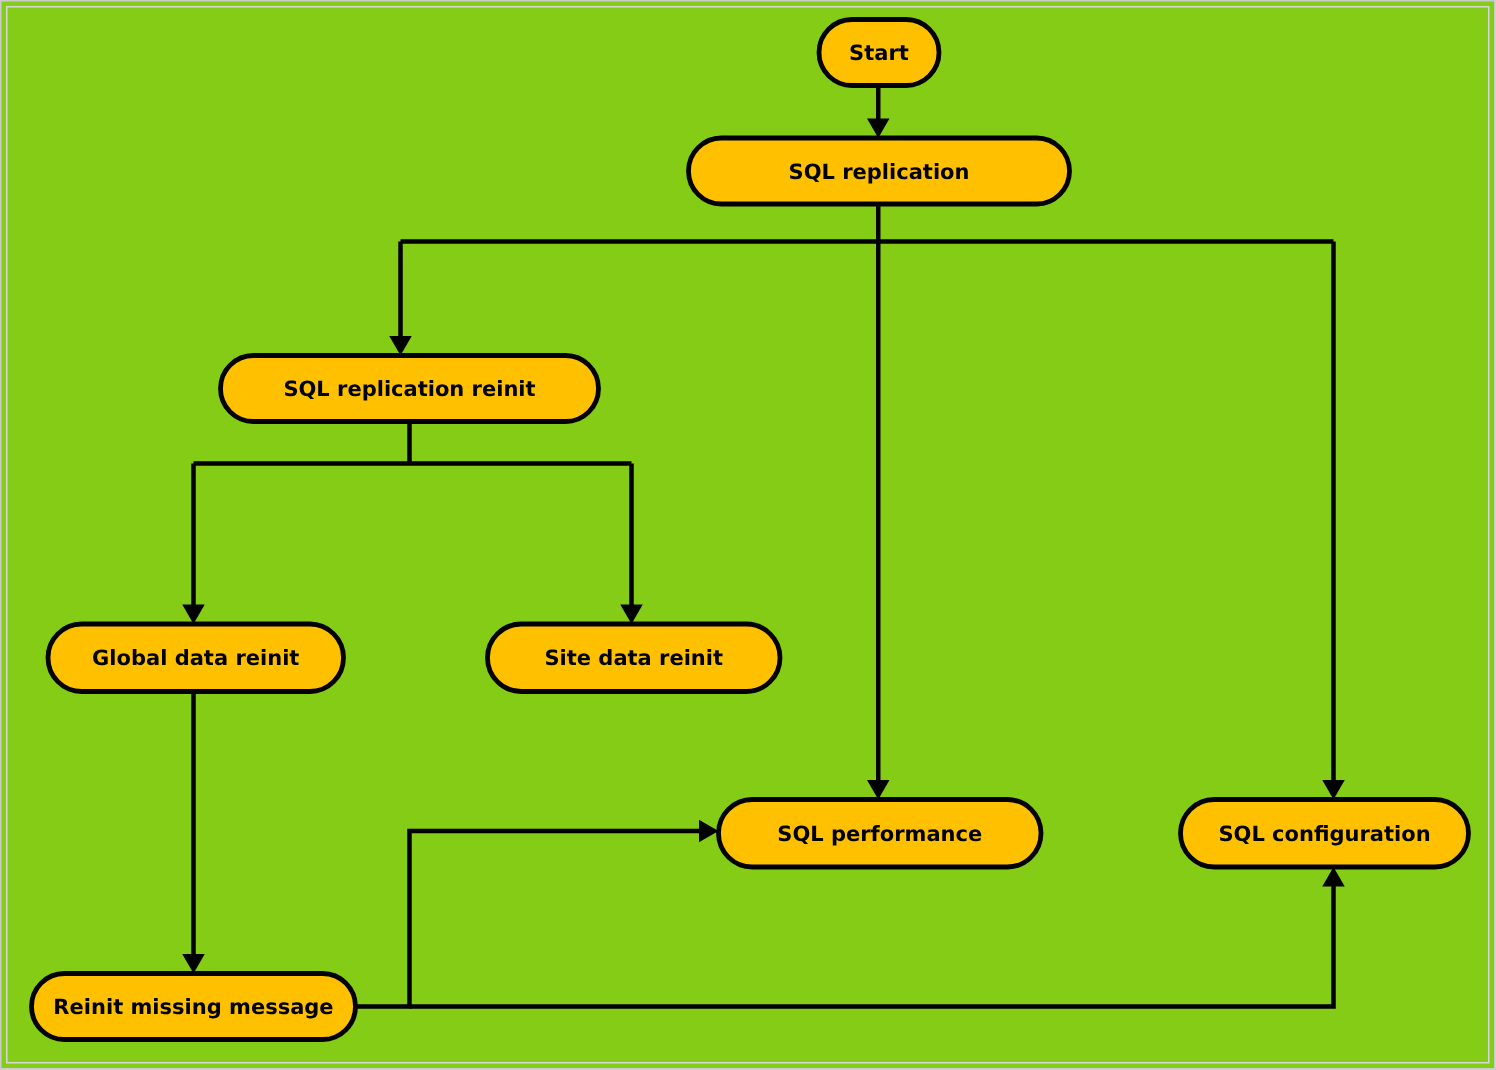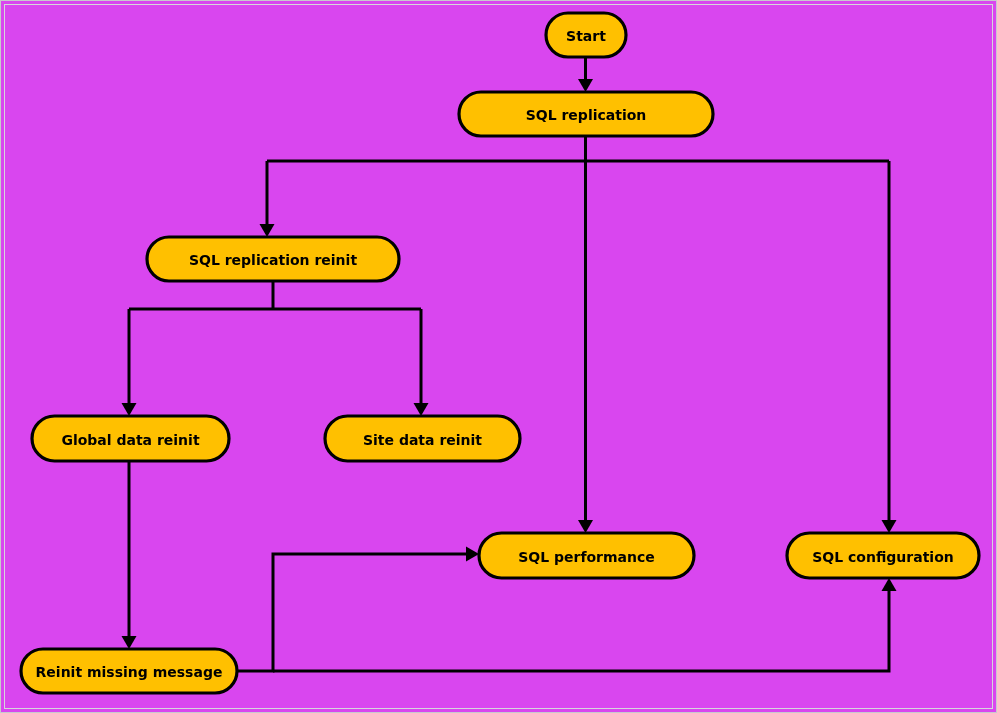--- a/index.html
+++ b/index.html
@@ -4,21 +4,21 @@
 <style>
   html, body {
     margin: 0;
     padding: 0;
     background: #ffffff;
   }
   #canvas {
     position: relative;
     width: 997px;
     height: 713px;
-    background: #d946ef;
+    background: #84cc16;
     box-sizing: border-box;
     border: 1px solid #c9c9ce;
     overflow: hidden;
     font-family: "DejaVu Sans", "Liberation Sans", sans-serif;
   }
   #canvas::before {
     content: "";
     position: absolute;
     left: 3px; top: 3px; right: 3px; bottom: 3px;
     border: 1px solid #d6d6db;

